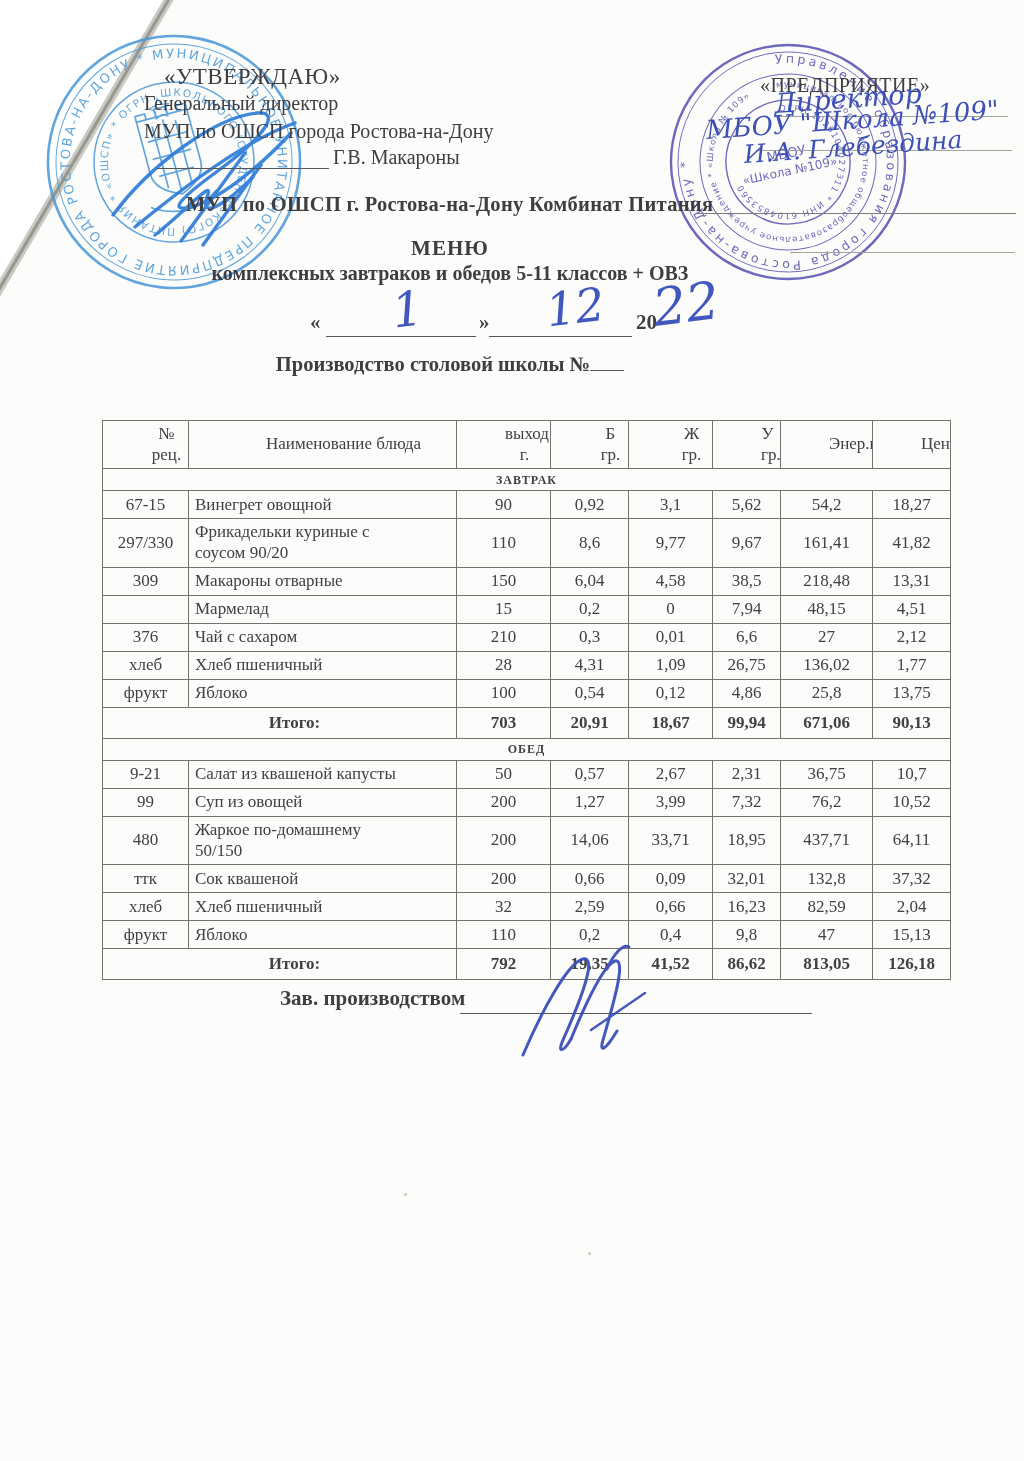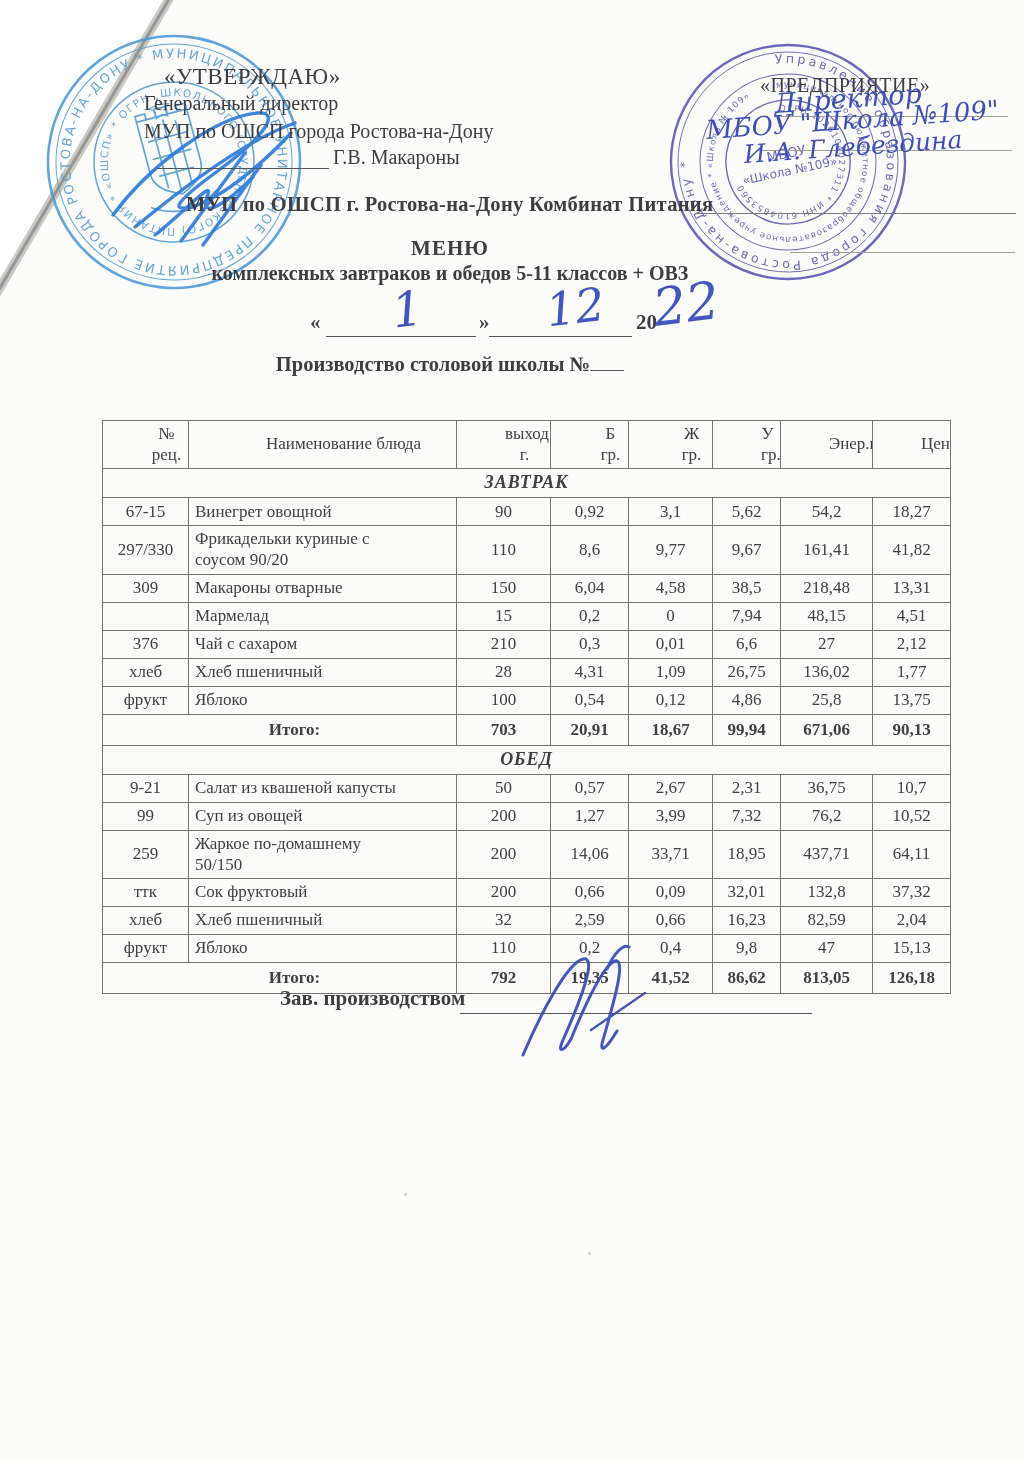--- a/index.html
+++ b/index.html
@@ -56,21 +56,21 @@
     font-size:17px;color:#404046;
   }
   table.menu th,table.menu td{
     border:1px solid #73736f;padding:3px 6px;text-align:center;
     line-height:1.22;font-weight:normal;overflow:hidden;
   }
   table.menu{border:1.6px solid #5c5c58;}
   table.menu th{height:28px;padding-left:48px;}
   table.menu td.c1{text-align:left;white-space:pre-line;margin-left:12px;}
   table.menu tr.menu-row td{height:21px;}
-  table.menu tr.section-row td{height:15px;font-weight:bold;font-size:18px;letter-spacing:1px;font-style:italic;}
+  table.menu tr.section-row td{height:15px;font-weight:bold;font-size:12px;letter-spacing:1px;}
   table.menu tr.total-row td{height:24px;font-weight:bold;}
   table.menu tr.total-row td.total-label{text-align:center;padding-left:36px;}
   
   .footer-label{left:280px;top:986px;font-size:21px;font-weight:bold;}
   .footer-line{left:460px;top:1013px;width:352px;border-top:1.4px solid #55555a;height:0;}
   .footer-sig{position:absolute;left:505px;top:935px;pointer-events:none;}
   .speck{position:absolute;width:3px;height:3px;border-radius:50%;background:#c9c9c4;}
 </style>
 </head>
 <body>
@@ -304,33 +304,33 @@
           <td class="c0">99</td>
           <td class="c1">Суп из овощей</td>
           <td class="c2">200</td>
           <td class="c3">1,27</td>
           <td class="c4">3,99</td>
           <td class="c5">7,32</td>
           <td class="c6">76,2</td>
           <td class="c7">10,52</td>
         </tr>
         <tr class="menu-row">
-          <td class="c0">259</td>
+          <td class="c0">480</td>
           <td class="c1">Жаркое по-домашнему
 50/150</td>
           <td class="c2">200</td>
           <td class="c3">14,06</td>
           <td class="c4">33,71</td>
           <td class="c5">18,95</td>
           <td class="c6">437,71</td>
           <td class="c7">64,11</td>
         </tr>
         <tr class="menu-row">
           <td class="c0">ттк</td>
-          <td class="c1">Сок фруктовый</td>
+          <td class="c1">Сок квашеной</td>
           <td class="c2">200</td>
           <td class="c3">0,66</td>
           <td class="c4">0,09</td>
           <td class="c5">32,01</td>
           <td class="c6">132,8</td>
           <td class="c7">37,32</td>
         </tr>
         <tr class="menu-row">
           <td class="c0">хлеб</td>
           <td class="c1">Хлеб пшеничный</td>

